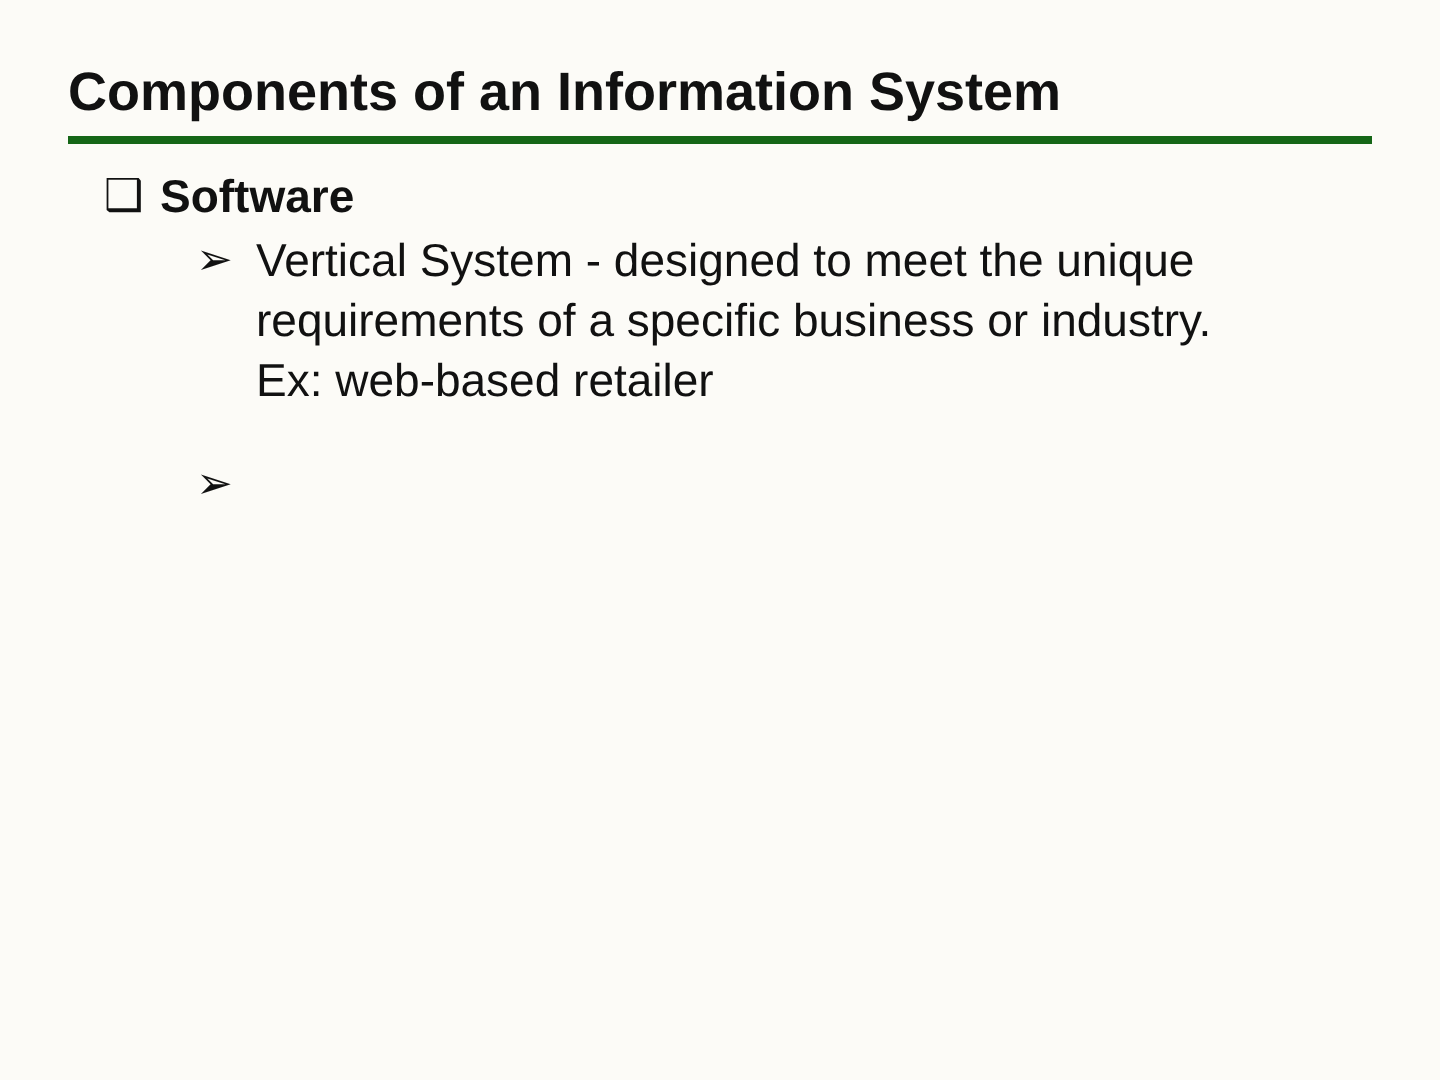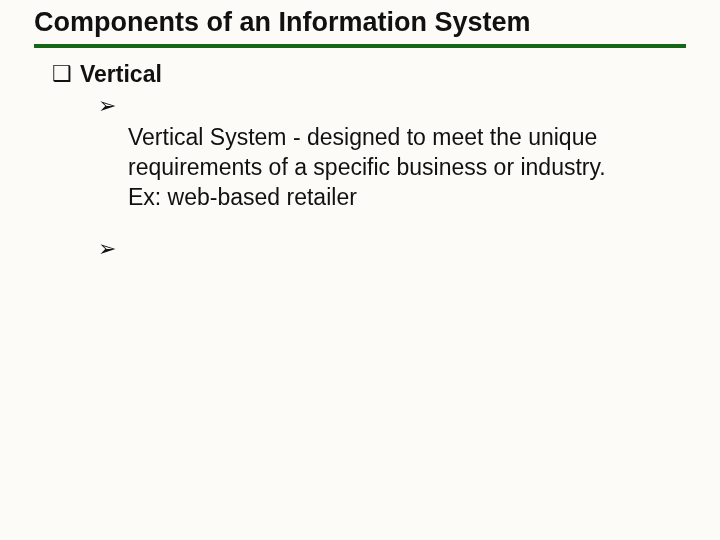--- a/index.html
+++ b/index.html
@@ -8,21 +8,21 @@
     width: 720px;
     height: 540px;
     background: #fcfbf7;
     font-family: Arial, Helvetica, sans-serif;
     color: #111;
   }
   .slide {
     box-sizing: border-box;
     width: 720px;
     height: 540px;
-    padding: 6px 34px 20px 34px;
+    padding: 30px 34px 20px 34px;
   }
   .title {
     font-weight: bold;
     font-size: 27px;
     line-height: 1.2;
     padding-bottom: 6px;
     border-bottom: 4px solid #156617;
     margin: 0 0 12px 0;
   }
   .content {
@@ -54,34 +54,33 @@
   }
   .level2 .bullet {
     width: 30px;
     flex: none;
     font-family: "Segoe UI Symbol", Arial;
     font-size: 22px;
     line-height: 1.3;
   }
   .level2 .text {
     max-width: 490px;
-    margin-top: 31px;
   }
 </style>
 </head>
 <body>
 
 <div class="slide">
   <h1 class="title">Components of an Information System</h1>
 
   <div class="content">
 
     <div class="level1">
       <span class="bullet">❑</span>
-      <span class="label">Vertical</span>
+      <span class="label">Software</span>
     </div>
 
     <div class="level2">
       <span class="bullet">➢</span>
       <span class="text">Vertical System - designed to meet the unique requirements of a specific business or industry. Ex: web-based retailer</span>
     </div>
 
     <div class="level2">
       <span class="bullet">➢</span>
     </div>

